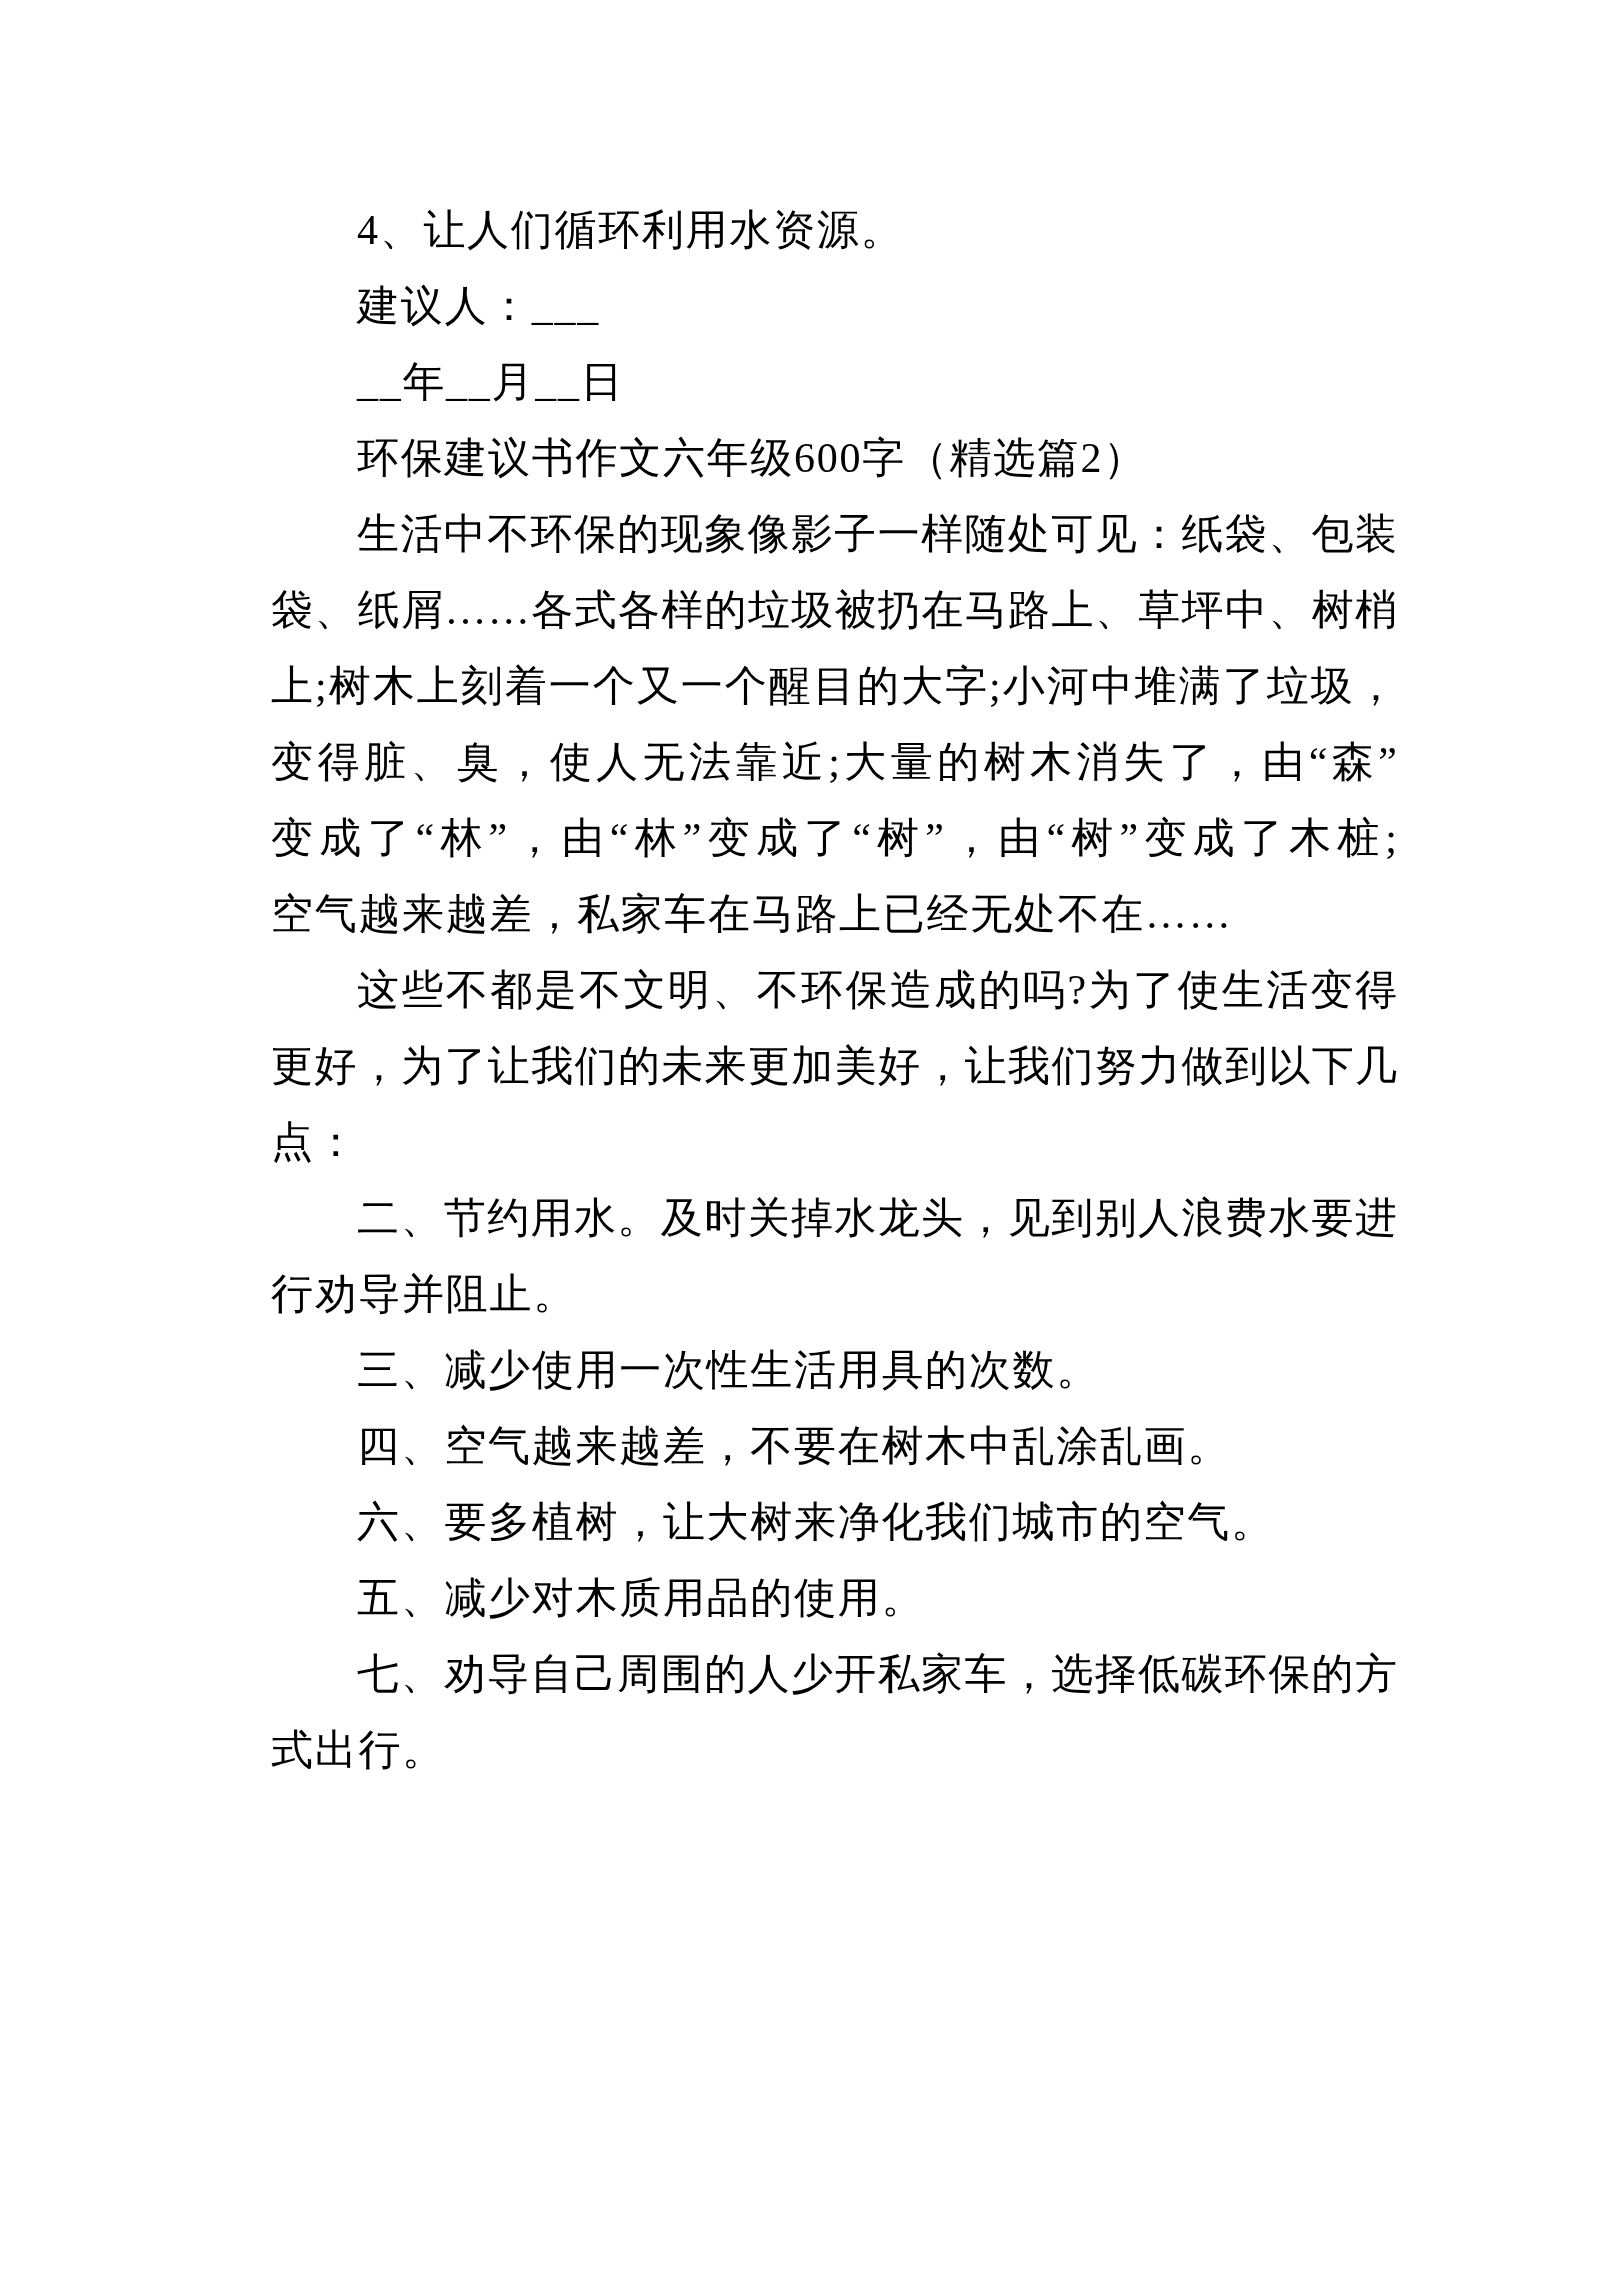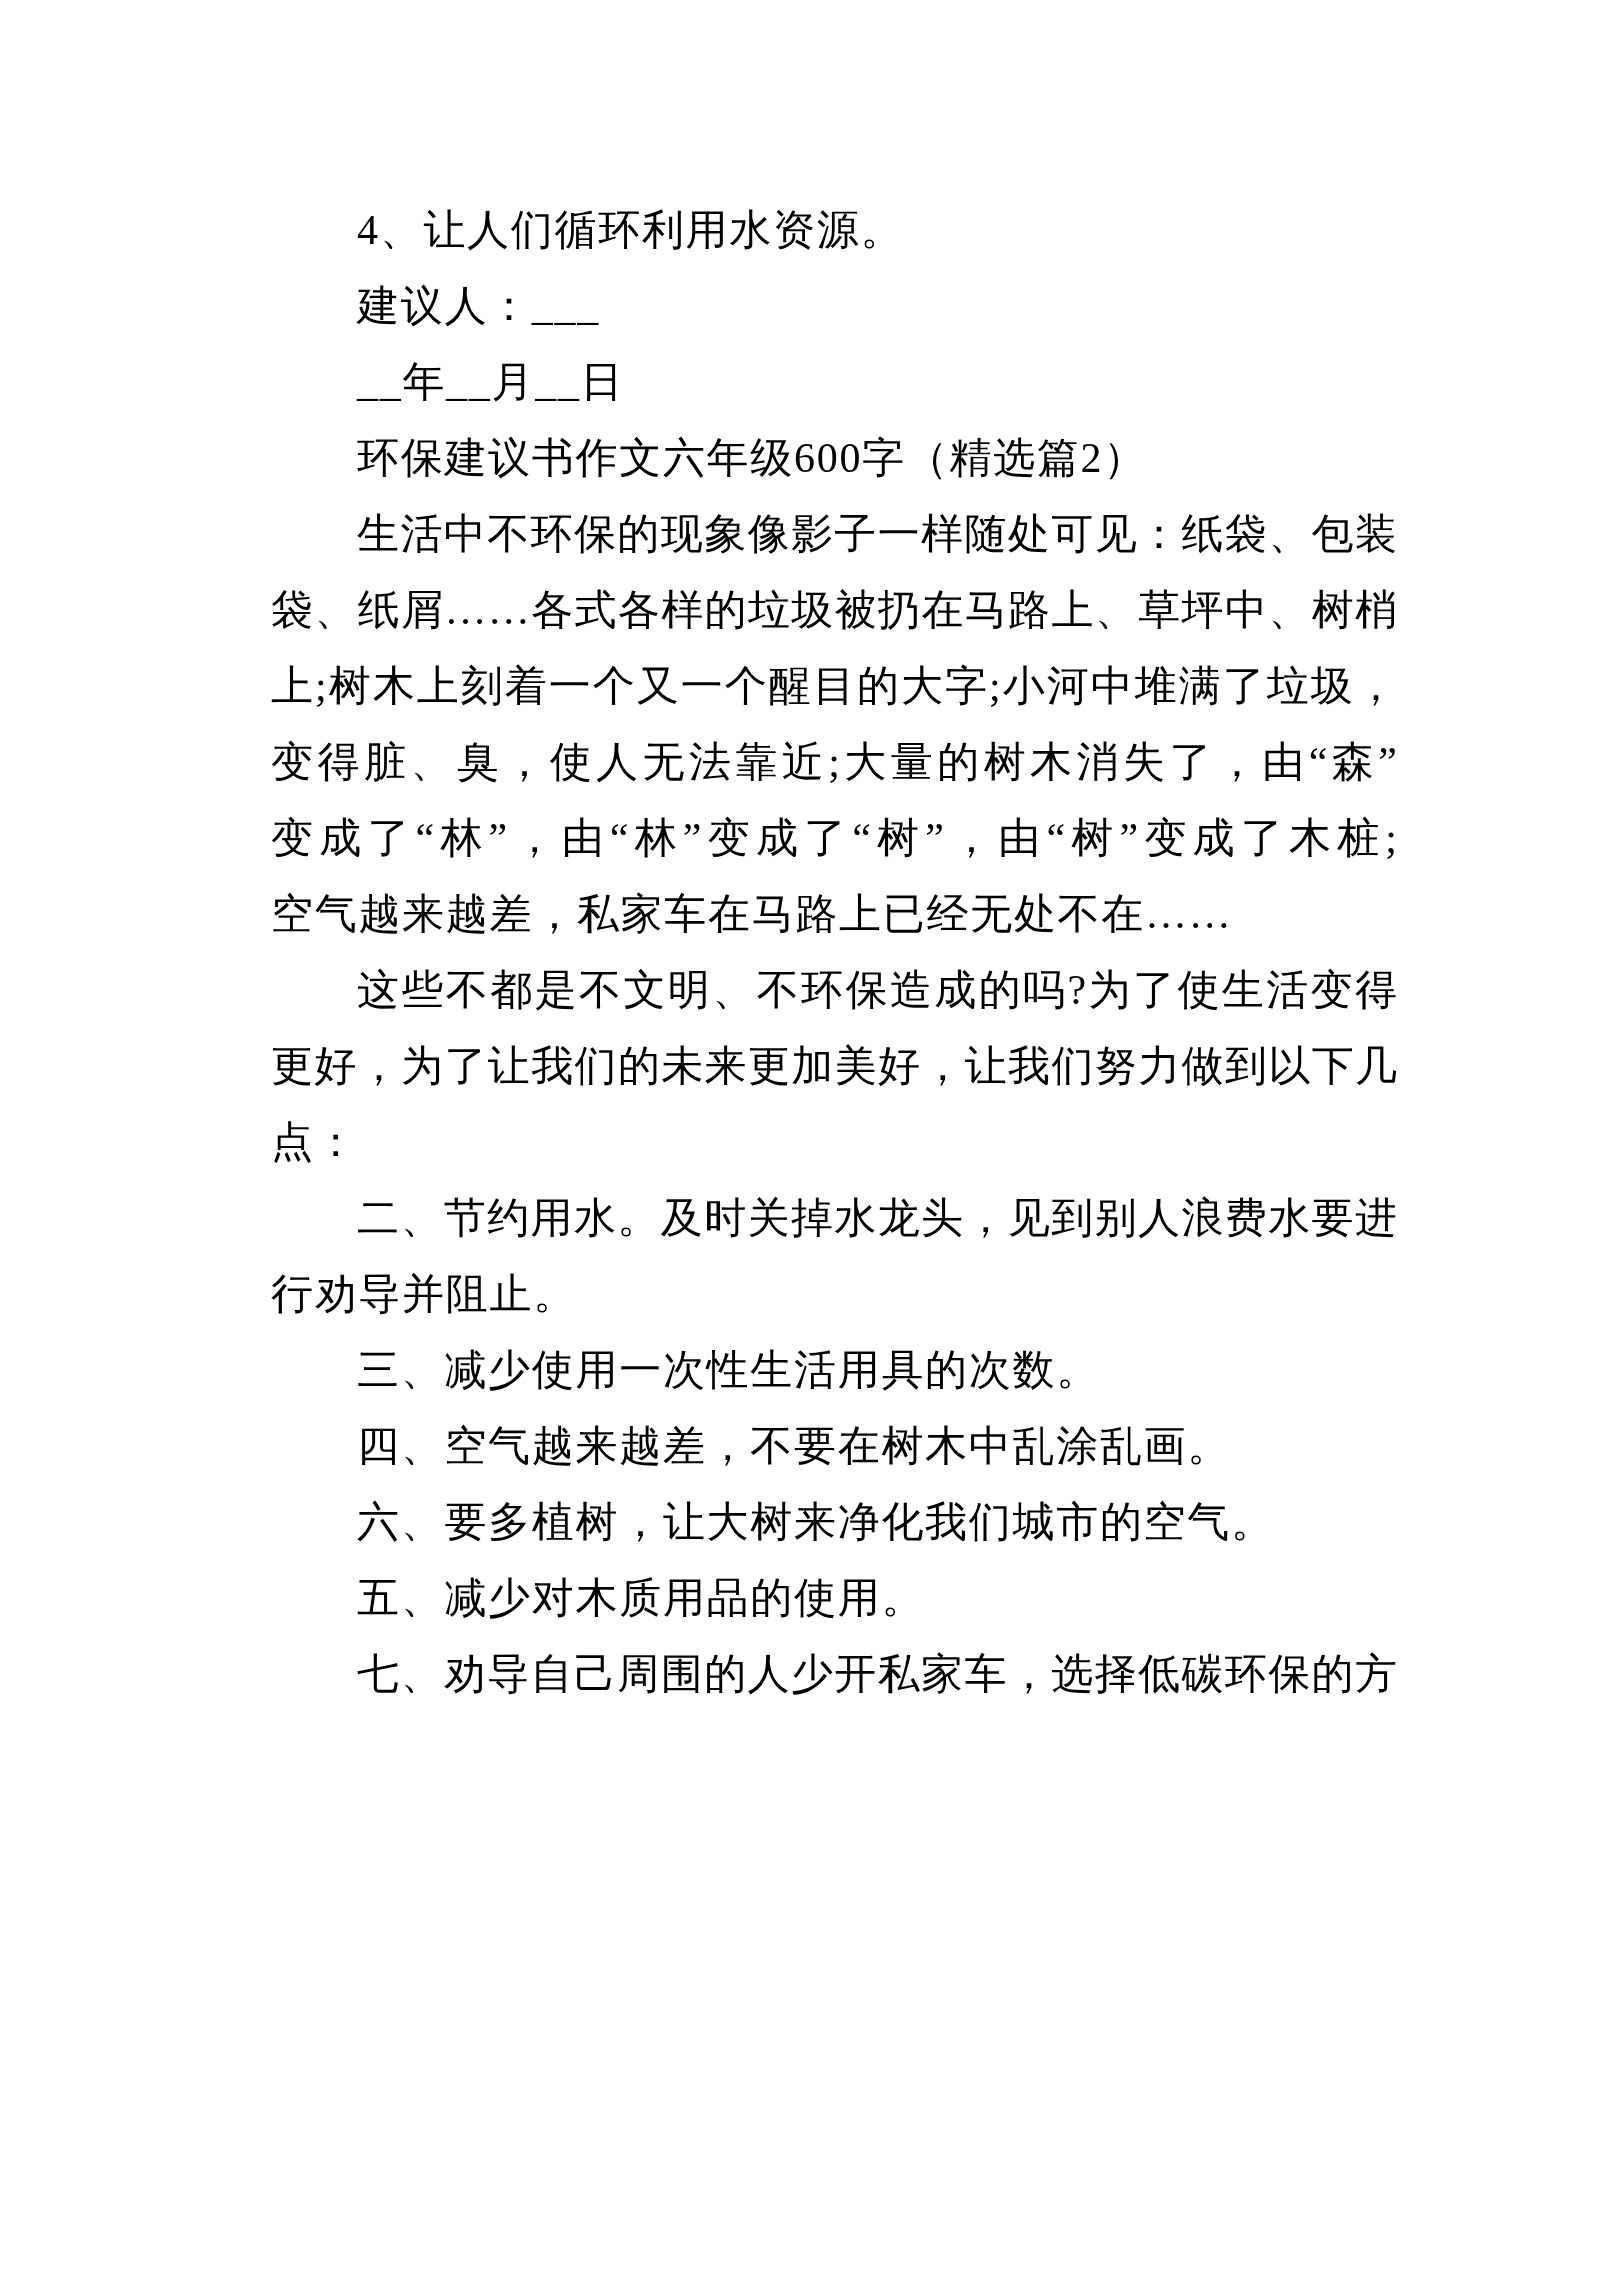--- a/index.html
+++ b/index.html
@@ -298,15 +298,16 @@
         <span>，</span>
         <span>选</span>
         <span>择</span>
         <span>低</span>
         <span>碳</span>
         <span>环</span>
         <span>保</span>
         <span>的</span>
         <span>方</span>
       </div>
+      <div class="line">式出行。</div>
     </div>
 </div>
 
 
 </body></html>

